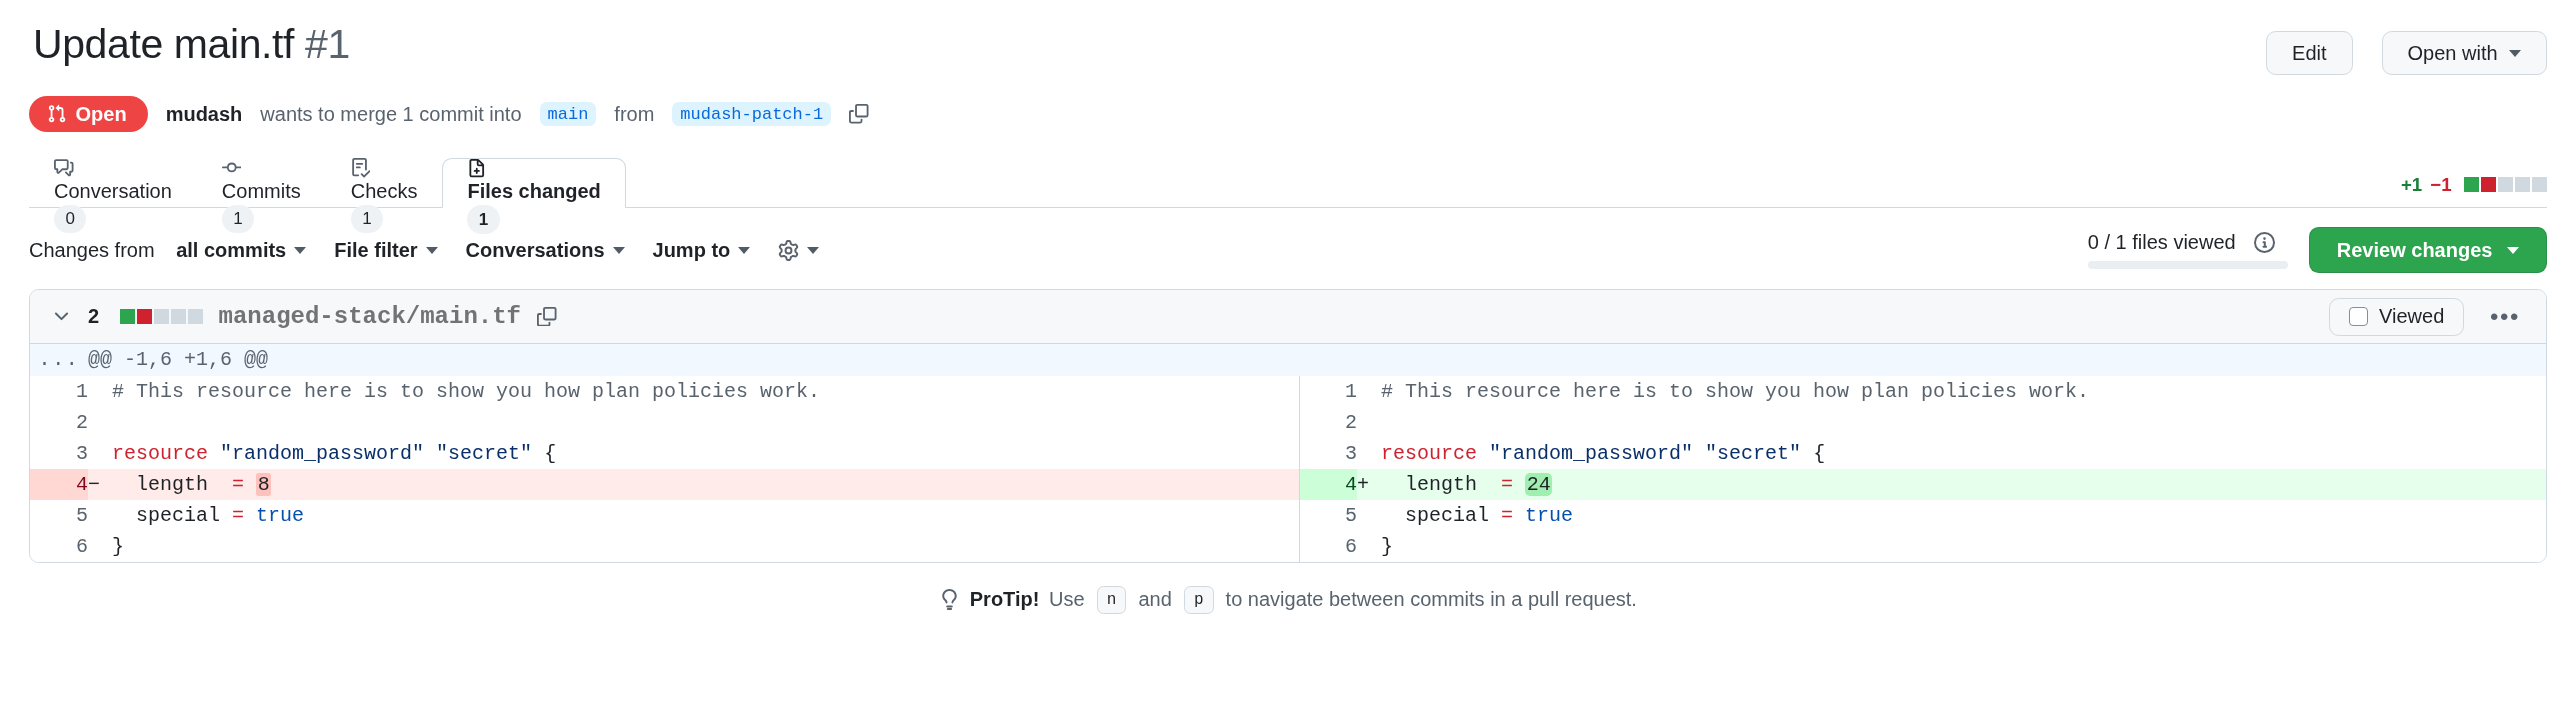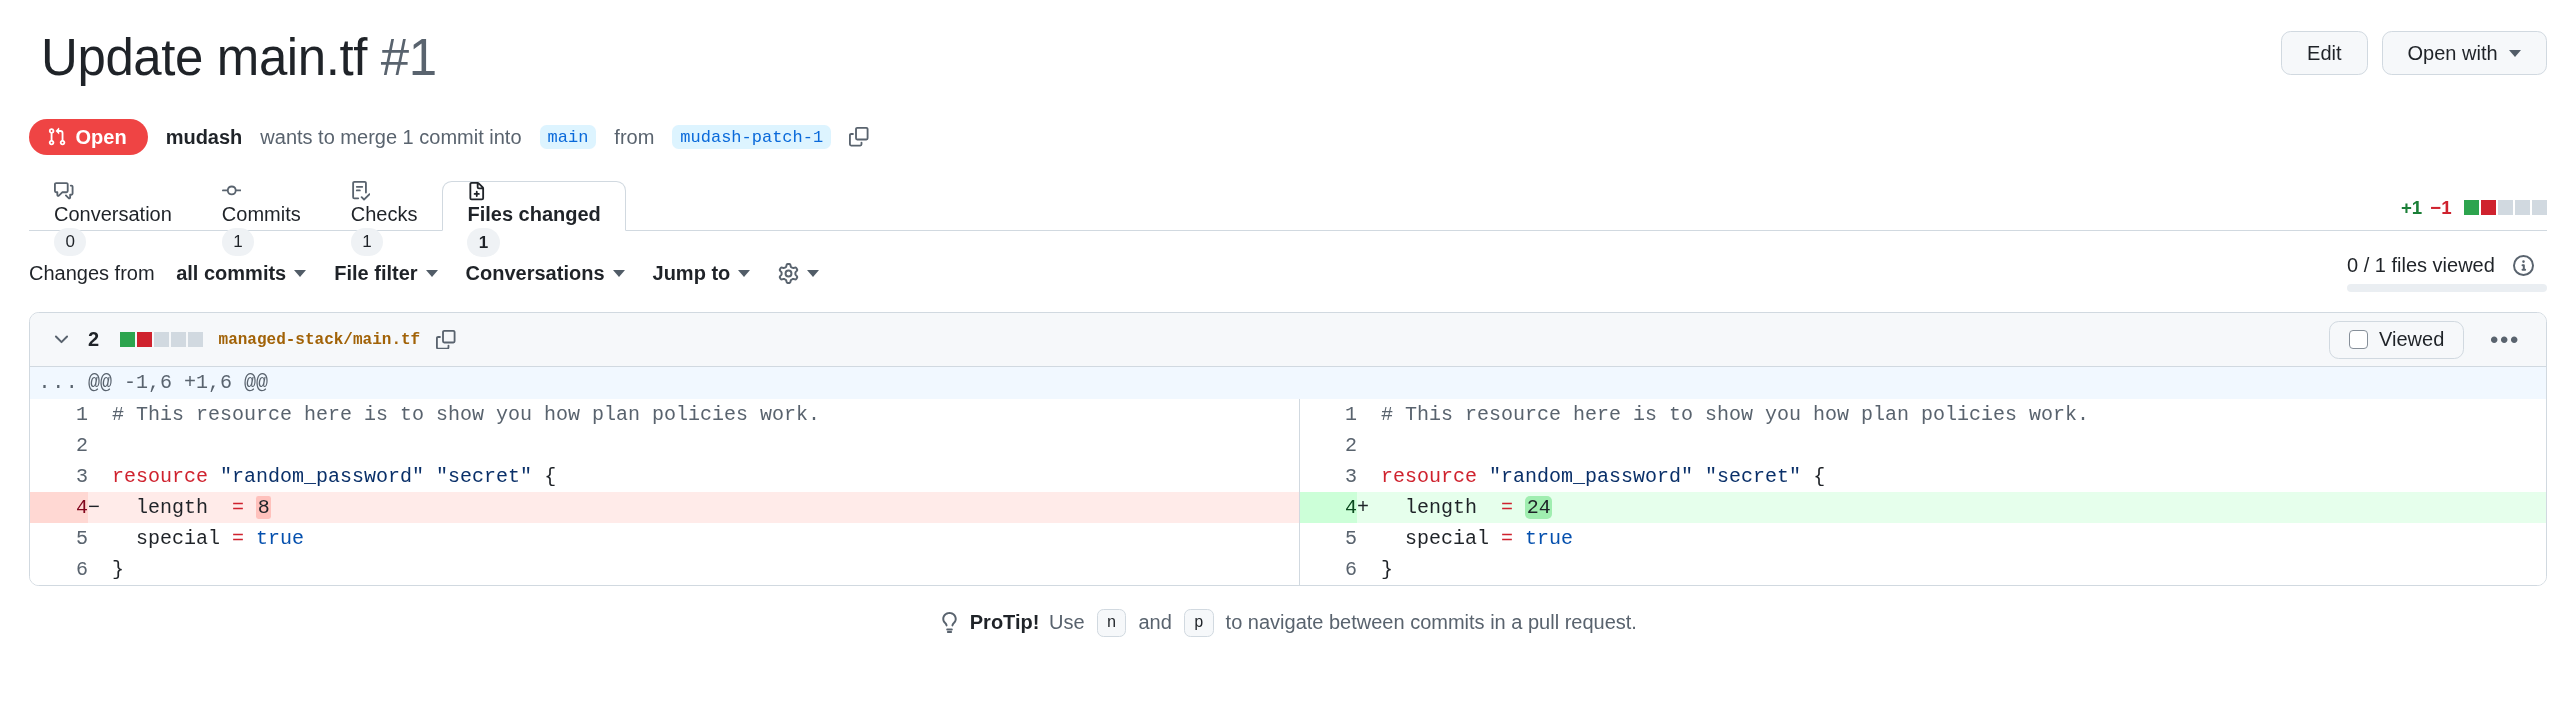--- a/index.html
+++ b/index.html
@@ -15,30 +15,30 @@
   .page { width: 2576px; padding: 0 29px; }
 
   
   .pr-head {
     display: flex;
     align-items: flex-start;
     justify-content: space-between;
     padding-top: 18px;
   }
   .pr-title {
-    font-size: 51px;
+    font-size: 41px;
     font-weight: 400;
     line-height: 1.1;
     letter-spacing: -0.4px;
-    margin: 12px;
+    margin: 4px;
     white-space: nowrap;
   }
   .pr-number { color: #59636e; font-weight: 300; }
 
-  .head-actions { display: flex; gap: 14px; padding-top: 13px; }
+  .head-actions { display: flex; gap: 29px; padding-top: 13px; }
   .btn {
     border: 0.8px solid #d1d9e0;
     background: #f6f8fa;
     border-radius: 9.7px;
     font-size: 20px;
     color: #1f2328;
     padding: 9px 25px;
     line-height: 1.2;
     font-family: "Liberation Sans", sans-serif;
     white-space: nowrap;
@@ -215,22 +215,22 @@
     display: flex;
     align-items: center;
     justify-content: space-between;
     padding: 0 18px 0 21px;
   }
   .fh-left { display: flex; align-items: center; gap: 16px; }
   .chev { color: #59636e; display: inline-flex; cursor: pointer; }
   .fh-count { font-size: 20px; font-weight: 600; color: #1f2328; }
   .fh-path {
     font-family: "Liberation Mono", monospace;
-    font-size: 16px;
-    color: #a16207;
+    font-size: 24px;
+    color: #737373;
     font-weight: 600;
   }
   .fh-right { display: flex; align-items: center; gap: 18px; }
   .viewed-btn {
     border: 0.8px solid #d1d9e0;
     background: #f6f8fa;
     border-radius: 9.7px;
     font-size: 20px;
     padding: 6.5px 18.7px;
     display: inline-flex; align-items: center; gap: 11.4px;
@@ -452,20 +452,24 @@
         <div class="viewed-row">
           <span>0 / 1 files viewed</span>
           <span class="info-ico">
             <svg width="21" height="21" viewBox="0 0 16 16" fill="currentColor">
               <path d="M0 8a8 8 0 1 1 16 0A8 8 0 0 1 0 8Zm8-6.5a6.5 6.5 0 1 0 0 13 6.5 6.5 0 0 0 0-13ZM6.5 7.75A.75.75 0 0 1 7.25 7h1a.75.75 0 0 1 .75.75v2.75h.25a.75.75 0 0 1 0 1.5h-2a.75.75 0 0 1 0-1.5h.25v-2h-.25a.75.75 0 0 1-.75-.75ZM8 6a1 1 0 1 1 0-2 1 1 0 0 1 0 2Z"></path>
             </svg>
           </span>
         </div>
         <div class="progress"></div>
       </div>
+      <button class="btn-primary">
+          <span>Review changes</span>
+          <span class="caret-w"></span>
+        </button>
     </div>
   </div>
 
   <div class="file-card">
 
     <div class="file-header">
       <div class="fh-left">
         <span class="chev">
           <svg width="21" height="21" viewBox="0 0 16 16" fill="currentColor">
             <path d="M12.78 5.22a.749.749 0 0 1 0 1.06l-4.25 4.25a.749.749 0 0 1-1.06 0L3.22 6.28a.749.749 0 1 1 1.06-1.06L8 8.939l3.72-3.719a.749.749 0 0 1 1.06 0Z"></path>

